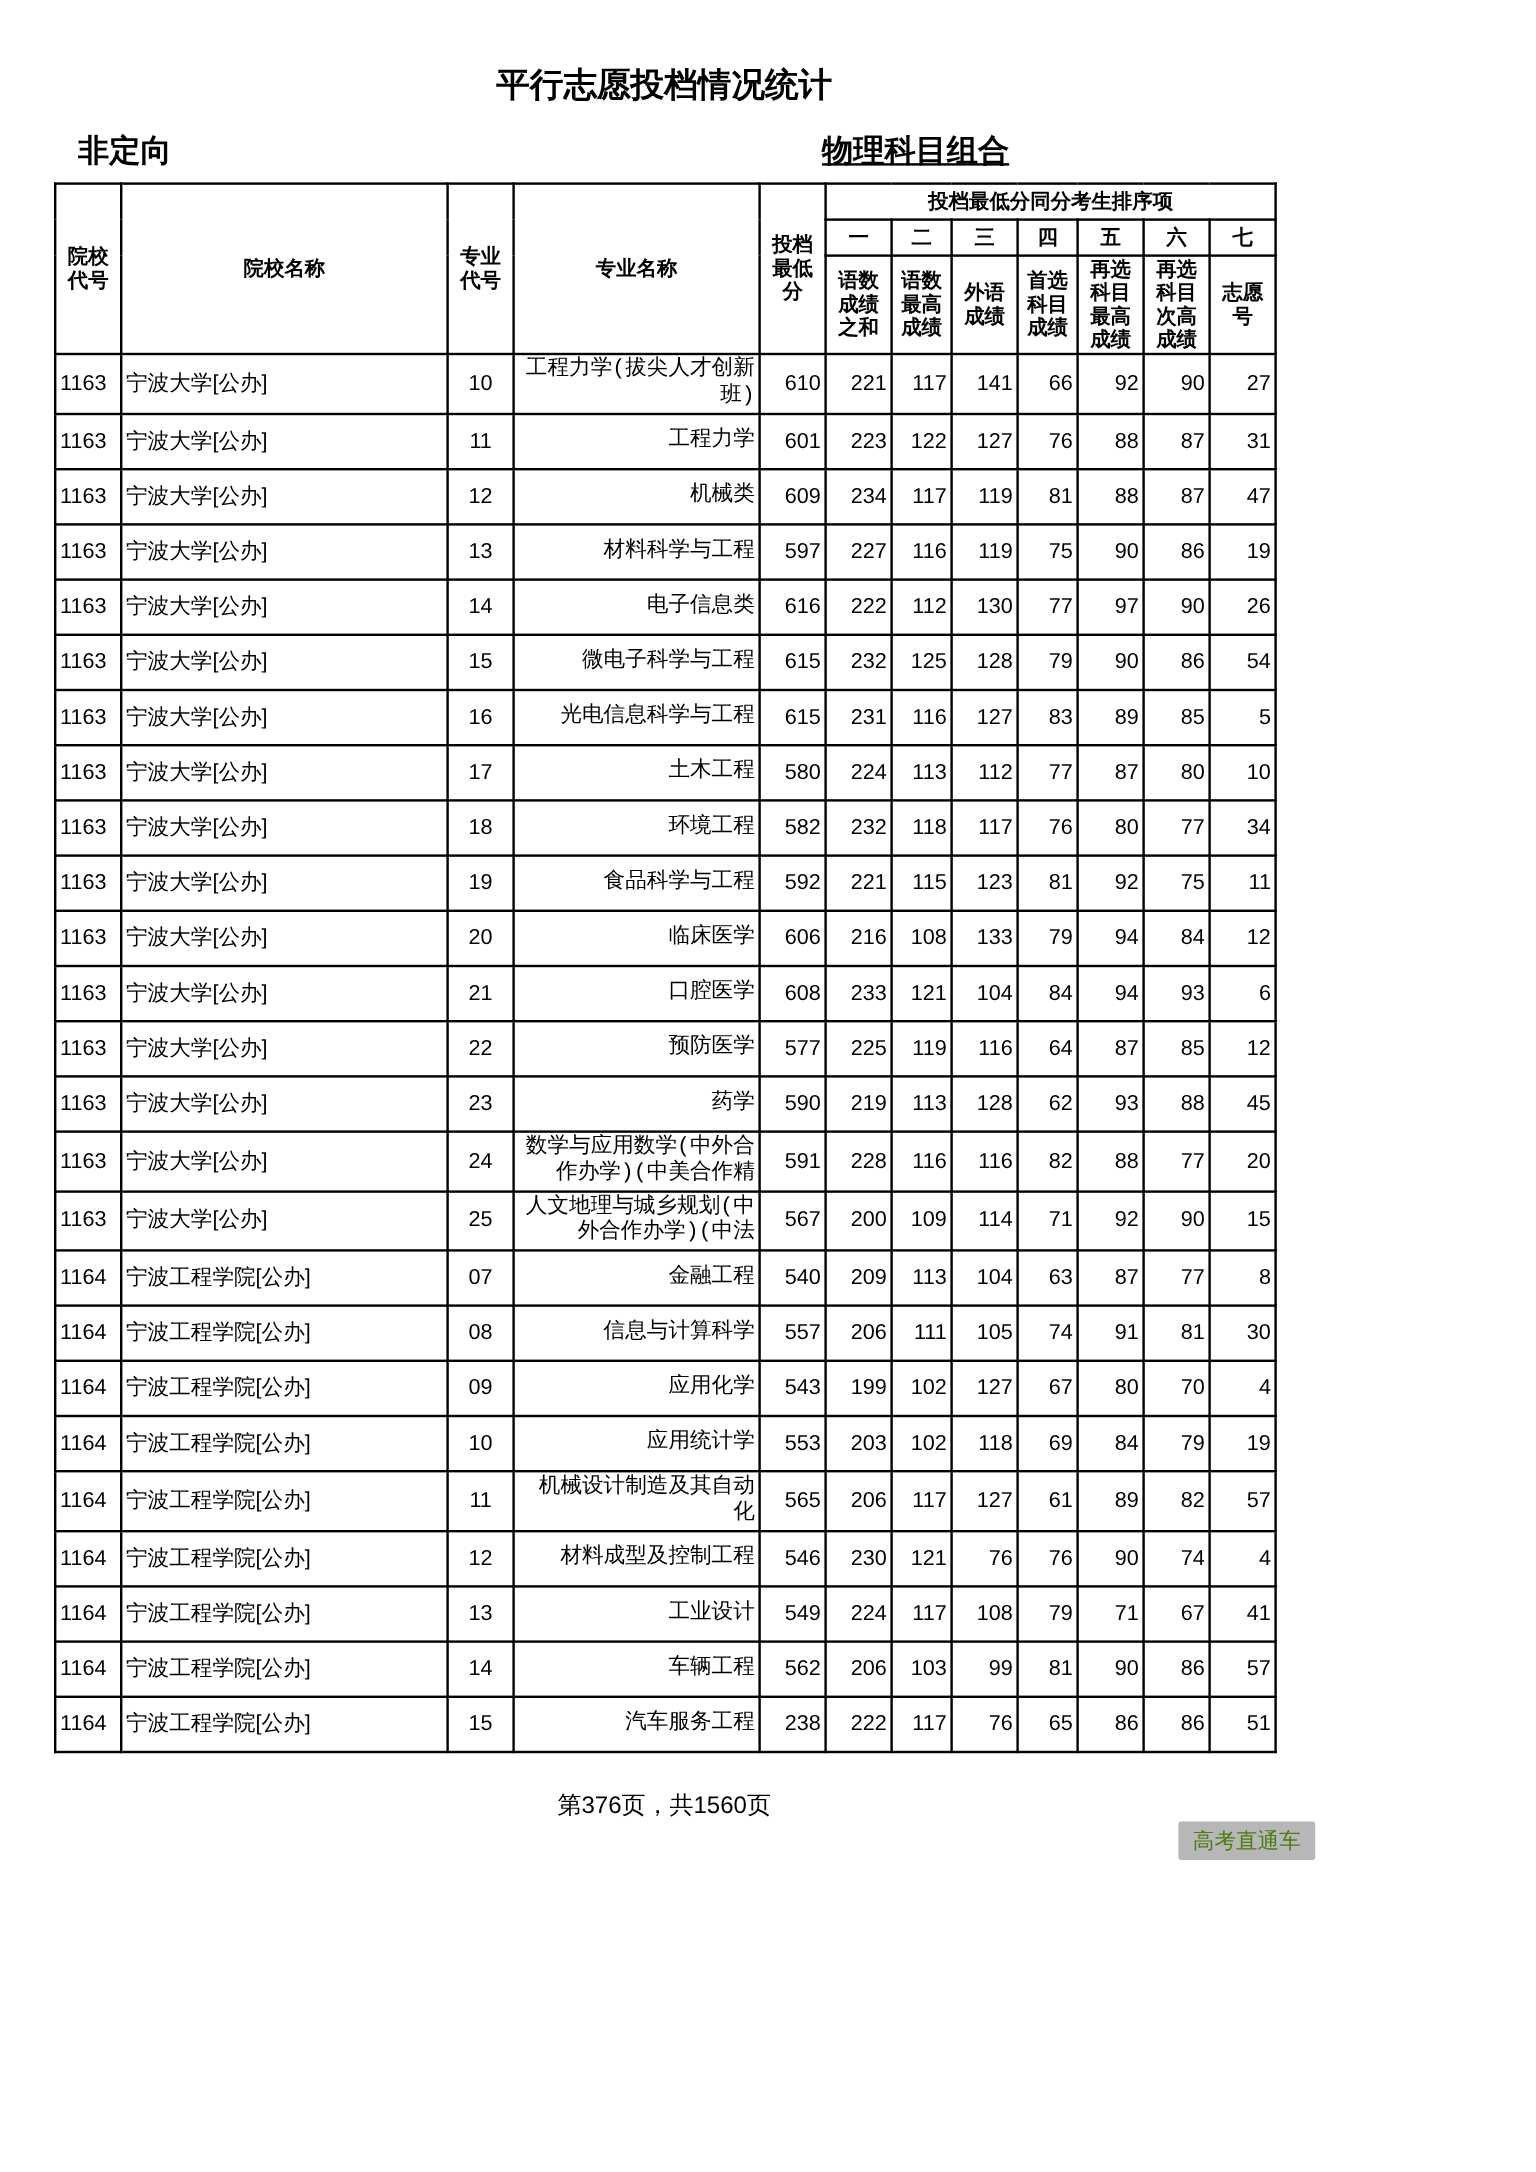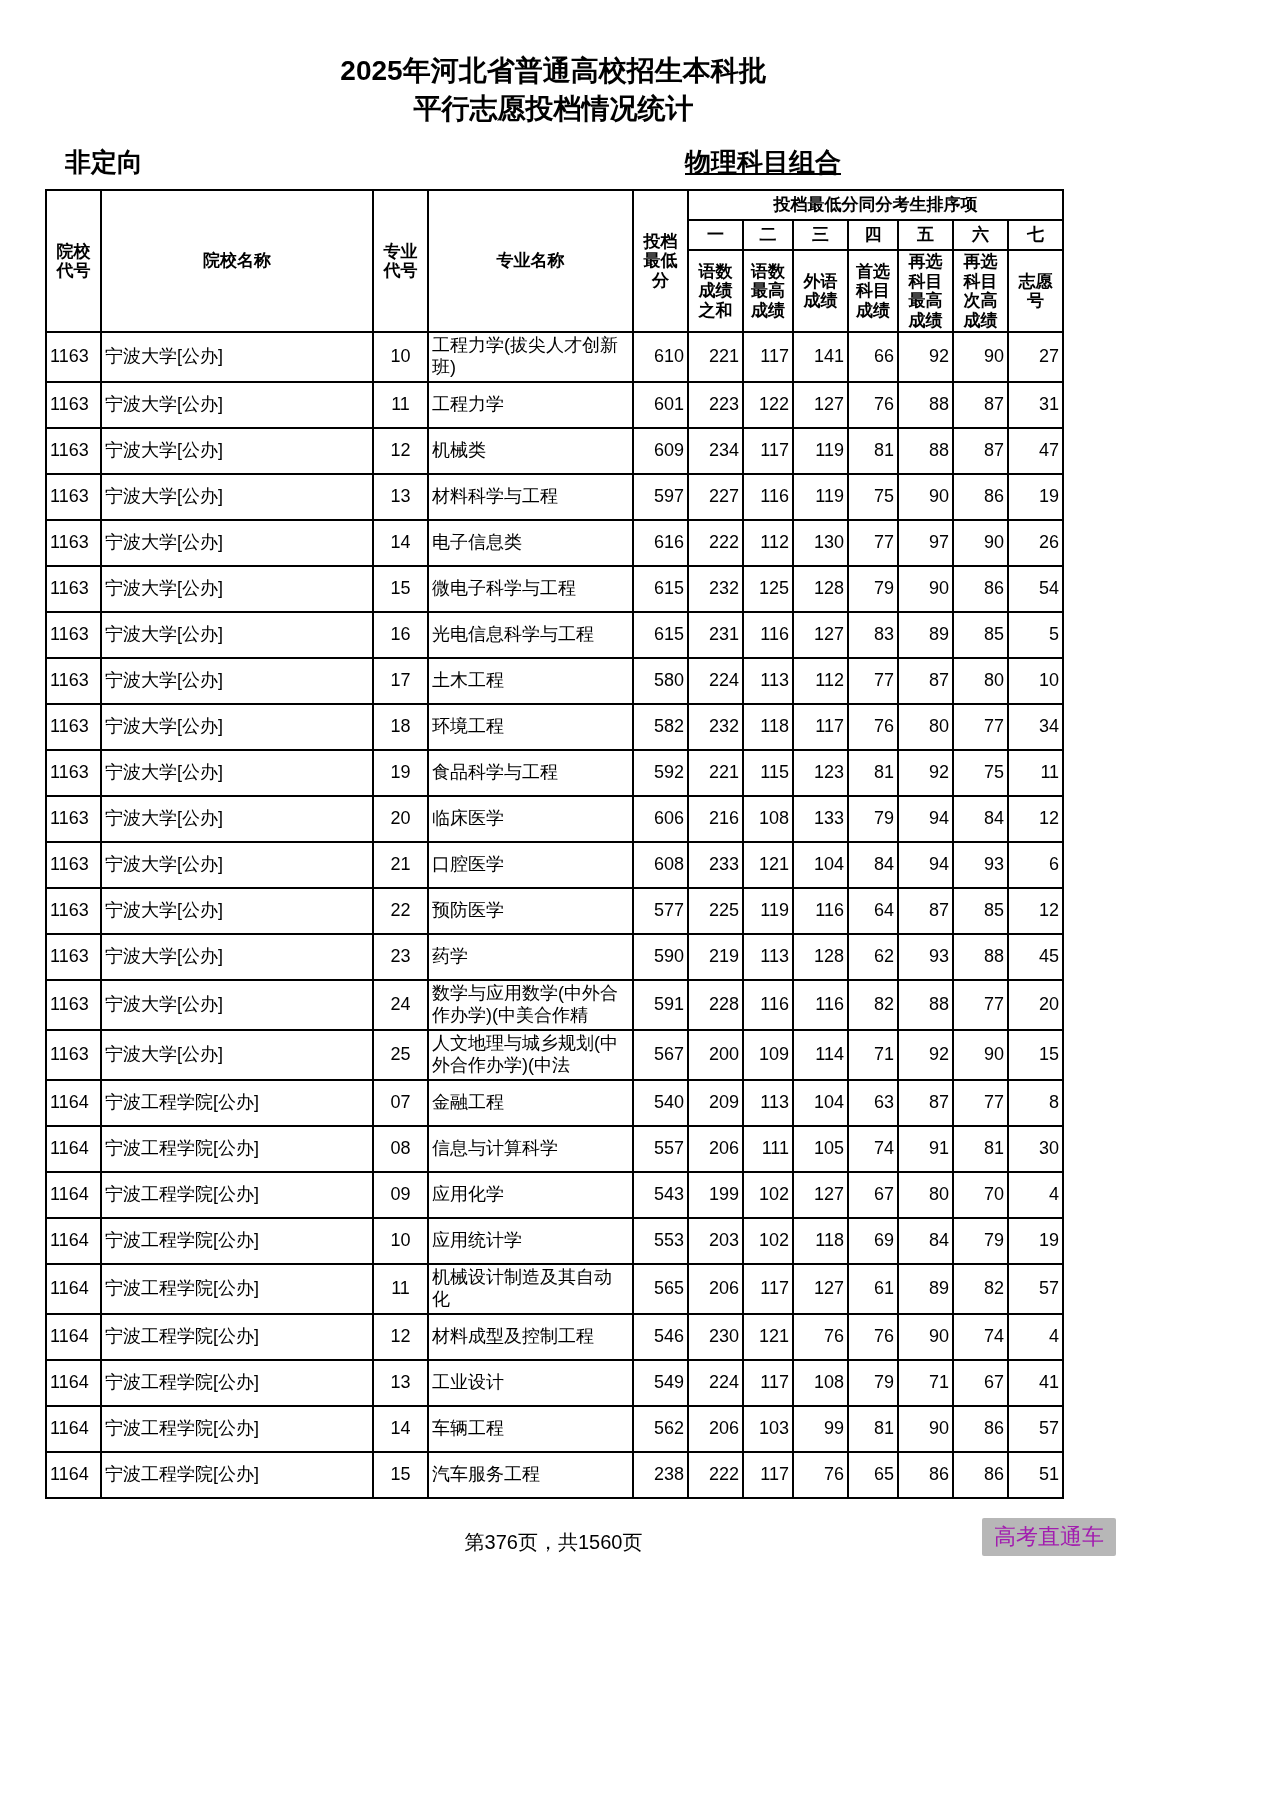--- a/index.html
+++ b/index.html
@@ -52,47 +52,46 @@
   .grid tbody td {
     font-size: 18px;
     height: 40px;
     vertical-align: middle;
     line-height: 1.22;
     padding: 2px 3px;
   }
   td.cell-left { text-align: left; padding-left: 4px; }
   td.cell-college { text-align: left; padding-left: 2px; margin-top: 39px; }
   td.cell-center { text-align: center; }
-  td.cell-major { text-align: left; padding-left: 3px; word-break: break-all; }
+  td.cell-major { text-align: right; padding-left: 3px; word-break: break-all; font-family: Liberation Mono, monospace; }
   td.cell-num { text-align: right; padding-right: 7px; }
   .footer {
     width: 1017px;
     margin-left: 45px;
     text-align: center;
     font-size: 20px;
     margin-top: 30px;
   }
   .watermark {
     position: absolute;
     left: 982px;
     top: 1518px;
     background: rgba(165, 165, 165, 0.8);
-    color: #a21caf;
-    font-size: 22px;
+    color: #4d7c0f;
+    font-size: 18px;
     padding: 4px 12px;
     border-radius: 2px;
   }
 </style>
 </head>
 <body>
 
 <div>
 
   <div class="title">
-    <div>2025年河北省普通高校招生本科批</div>
     <div>平行志愿投档情况统计</div>
   </div>
 
   <div class="section-row">
     <span class="section-left">非定向</span>
     <span class="section-right">物理科目组合</span>
   </div>
 
   <table class="grid">
     <colgroup>

